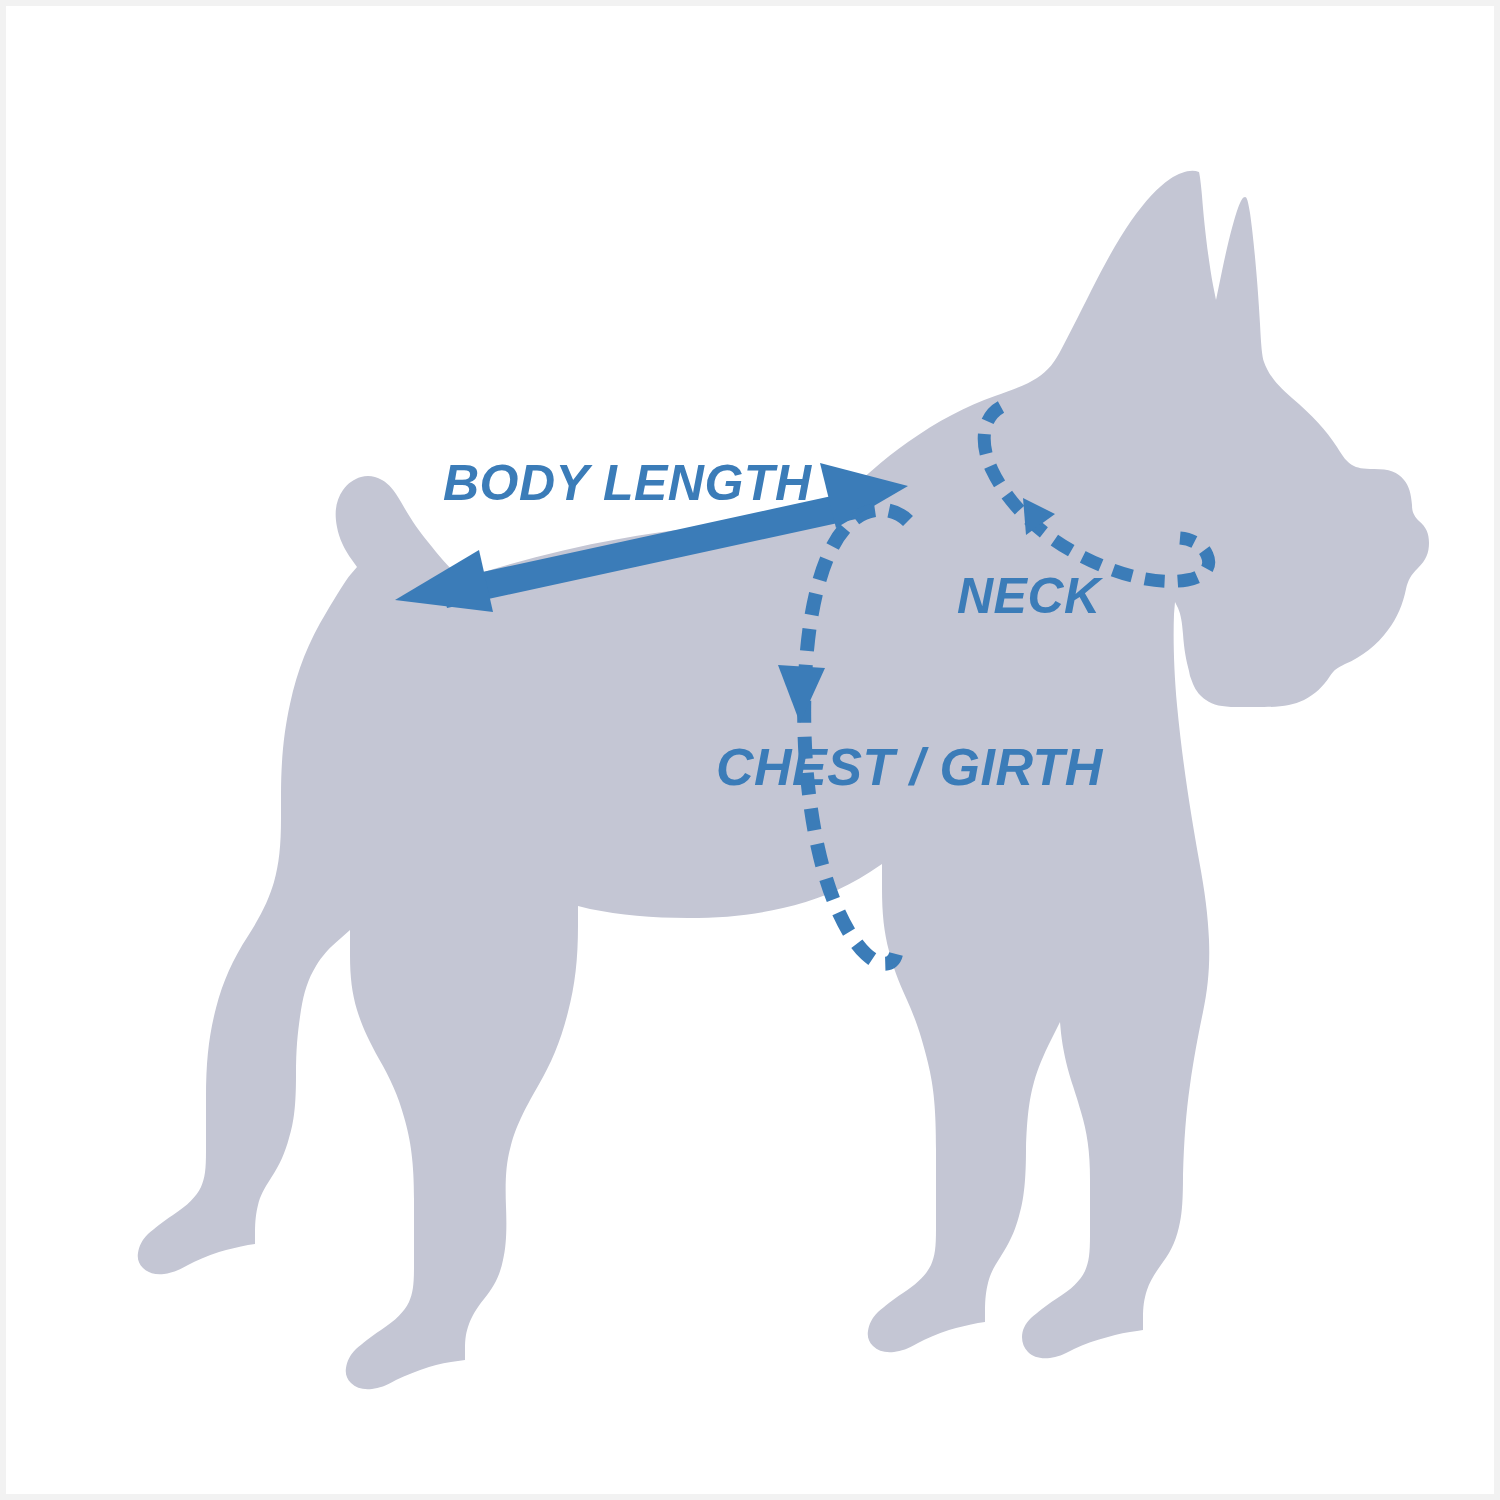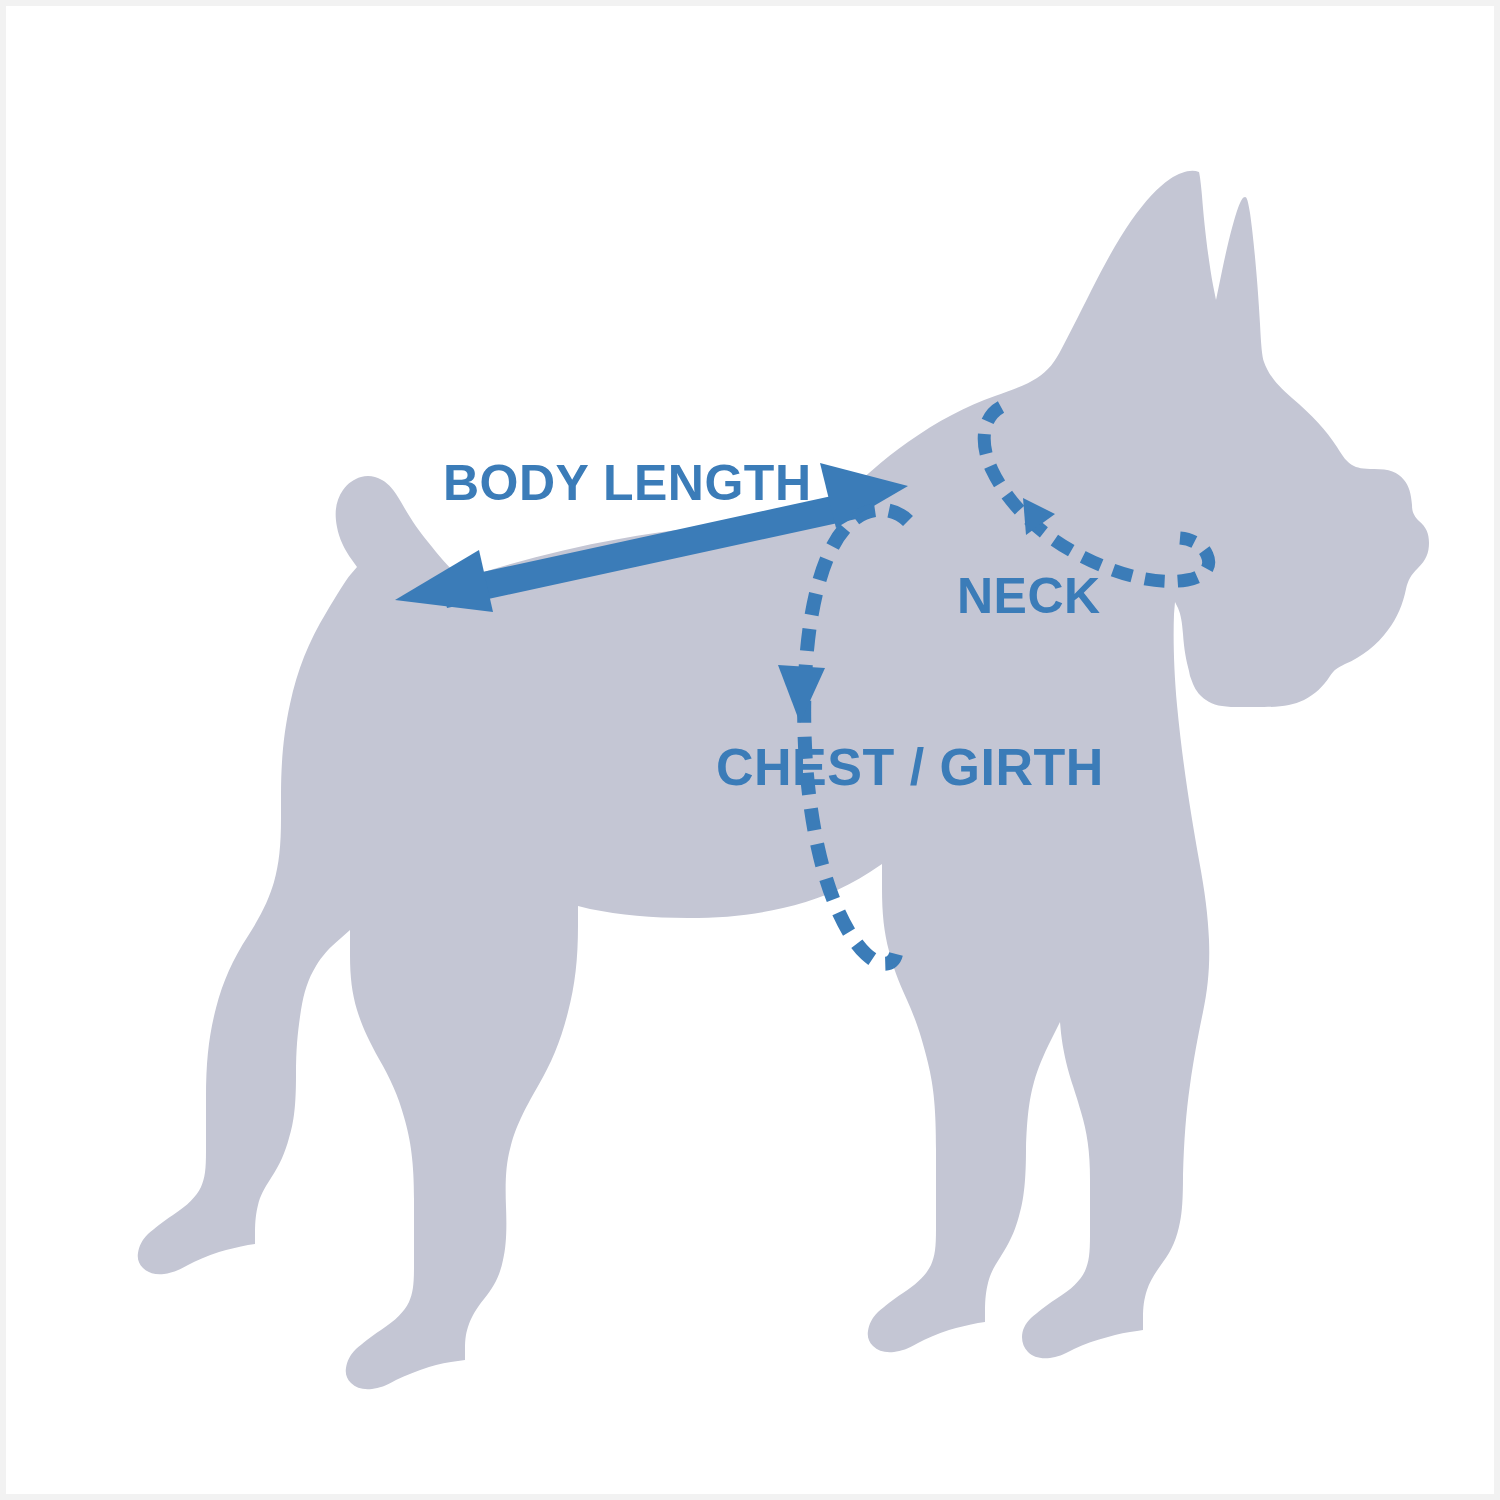--- a/index.html
+++ b/index.html
@@ -8,20 +8,21 @@
     background: #ffffff;
   }
   #root {
     position: relative;
     width: 1500px;
     height: 1500px;
     background: #f2f2f2;
     box-sizing: border-box;
     font-family: "Liberation Sans", sans-serif;
     overflow: hidden;
+    font-style: italic;
   }
   #canvas {
     position: absolute;
     left: 6px;
     top: 6px;
     width: 1488px;
     height: 1488px;
     background: #ffffff;
   }
   #diagram {

